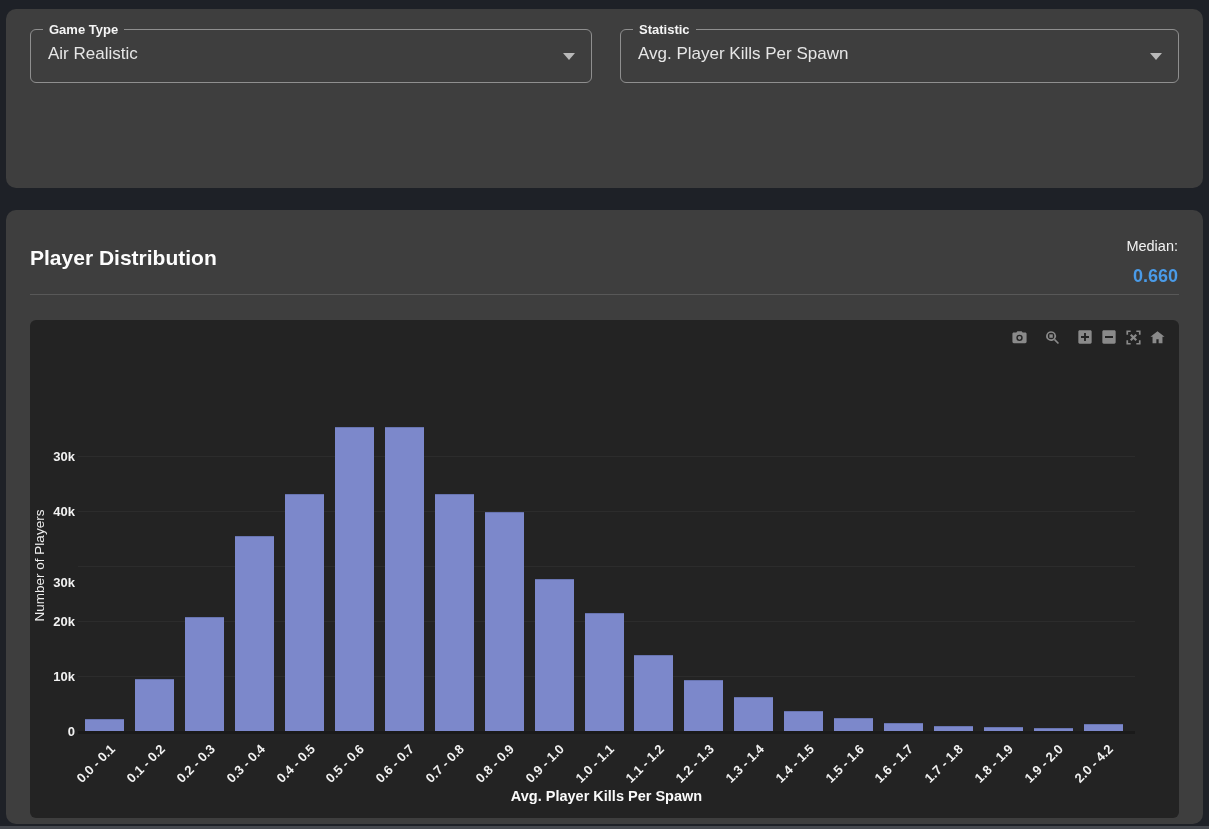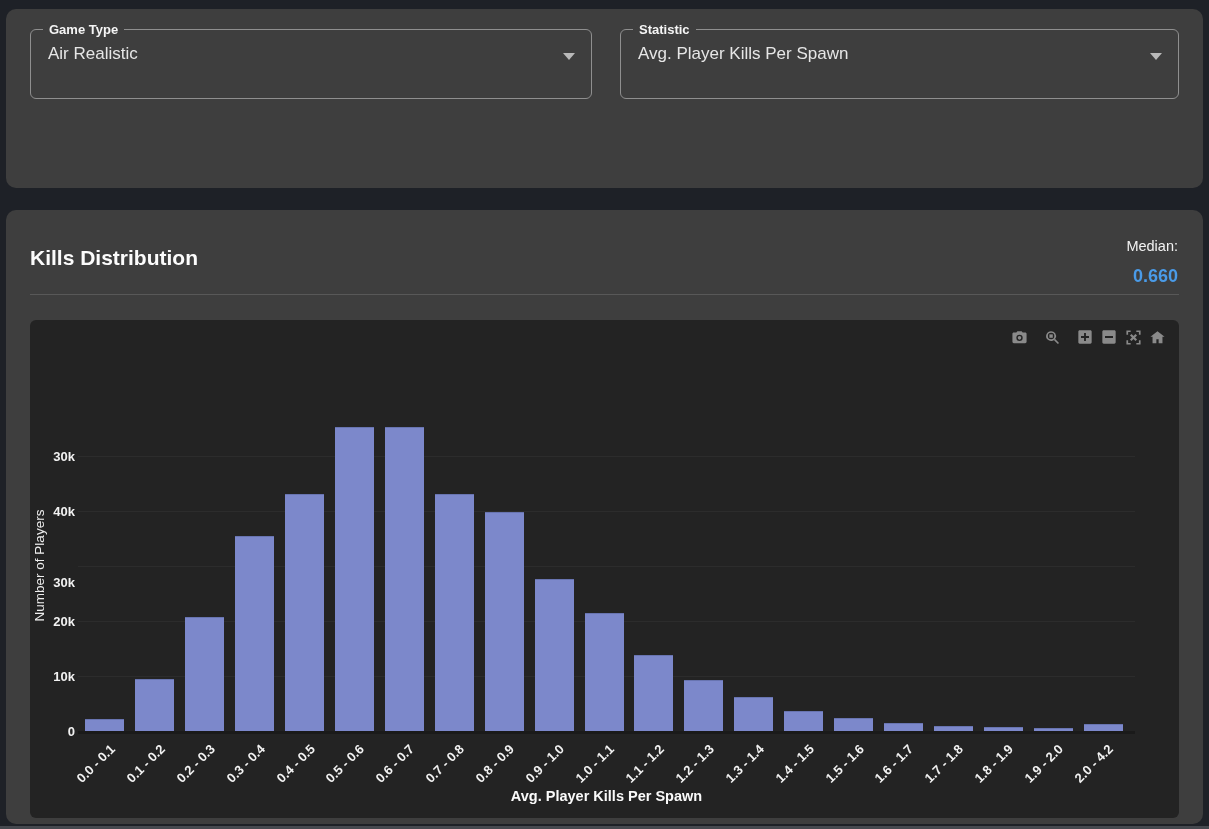--- a/index.html
+++ b/index.html
@@ -15,21 +15,21 @@
     left:6px; width:1197px;
     background:#3e3e3e;
     border-radius:10px;
   }
   #filters-panel { top:9px; height:179px; }
   #distribution-panel { top:210px; height:614px; }
 
   
   .select-box {
     position:absolute;
-    height:70px;
+    height:54px;
     border:1px solid #8f8f8f;
     border-radius:6px;
     cursor:pointer;
   }
   .select-label {
     position:absolute;
     top:-9px; left:12px;
     background:#3e3e3e;
     padding:0 6px;
     font-size:13px;
@@ -167,21 +167,21 @@
   <div class="select-box" id="statistic-select" role="combobox">
     <span class="select-label">Statistic</span>
     <span class="select-value">Avg. Player Kills Per Spawn</span>
     <span class="select-arrow"></span>
   </div>
 
 </div>
 
 <div class="panel" id="distribution-panel">
 
-  <div class="dist-header-title">Kills Distribution</div>
+  <div class="dist-header-title">Player Distribution</div>
 
   <div class="median-block">
     <div class="median-label">Median:</div>
     <div class="median-value">0.660</div>
   </div>
 
   <div class="divider"></div>
 
   <div id="chart-panel">
 

